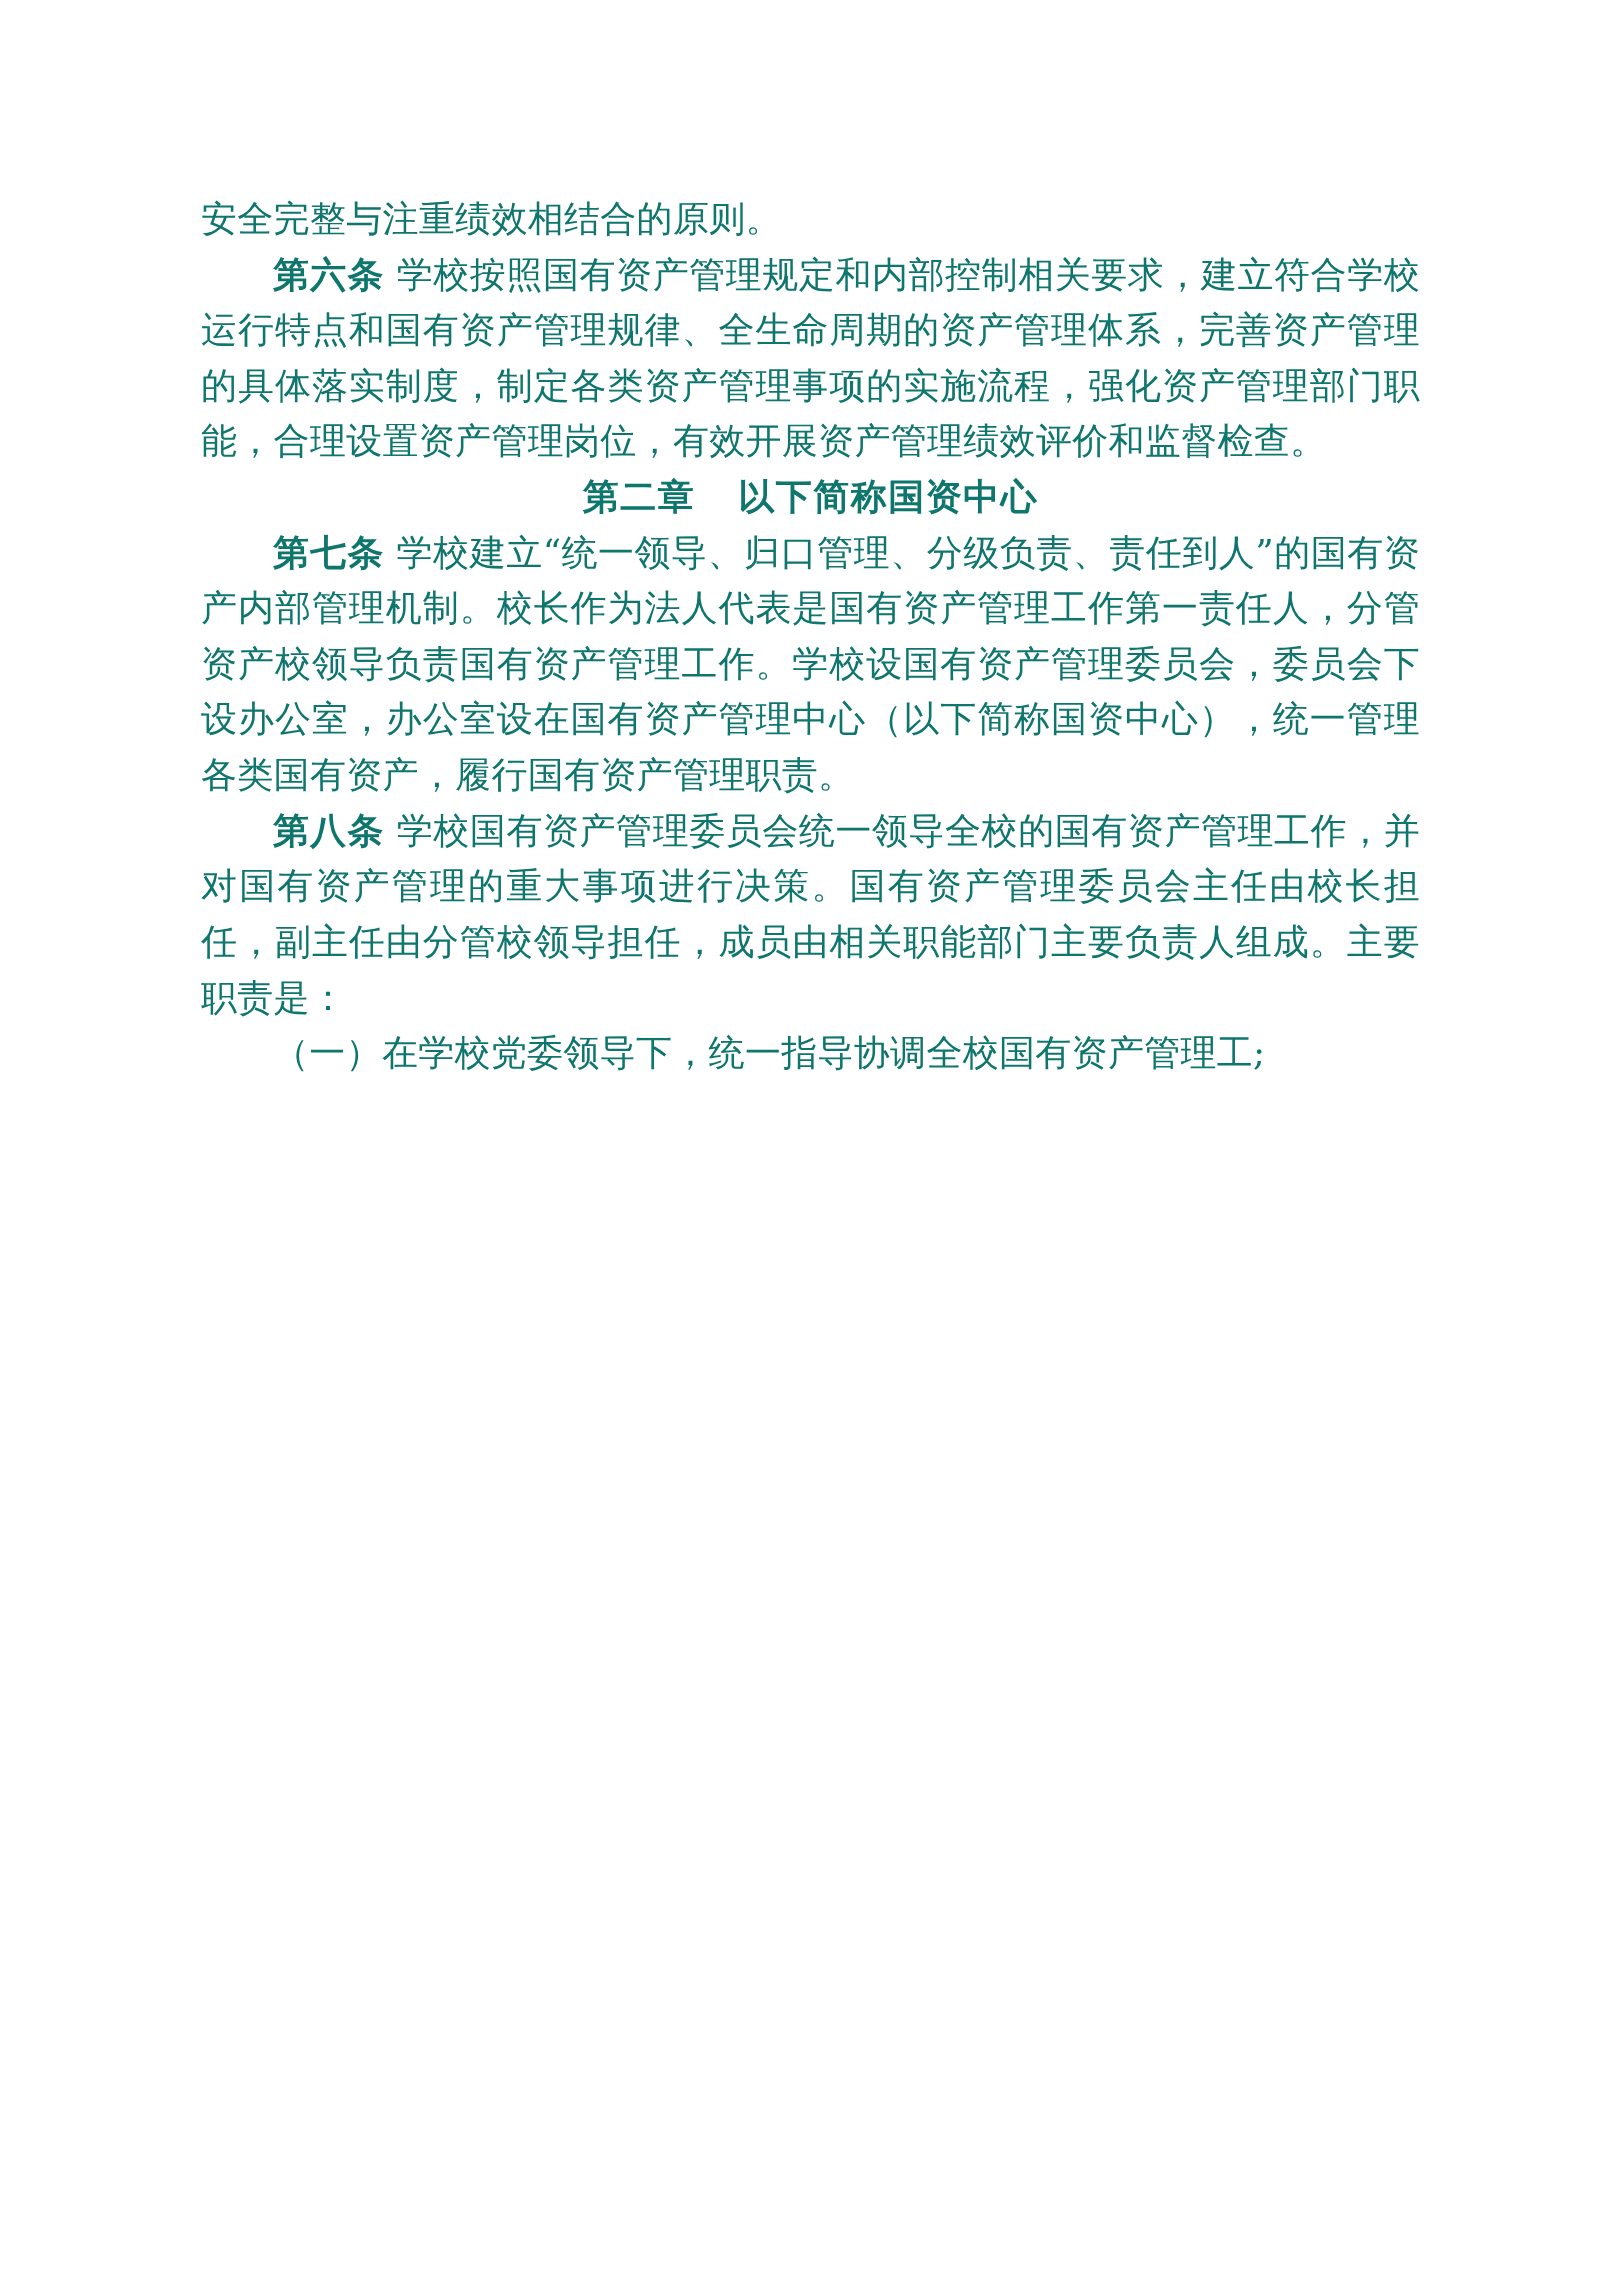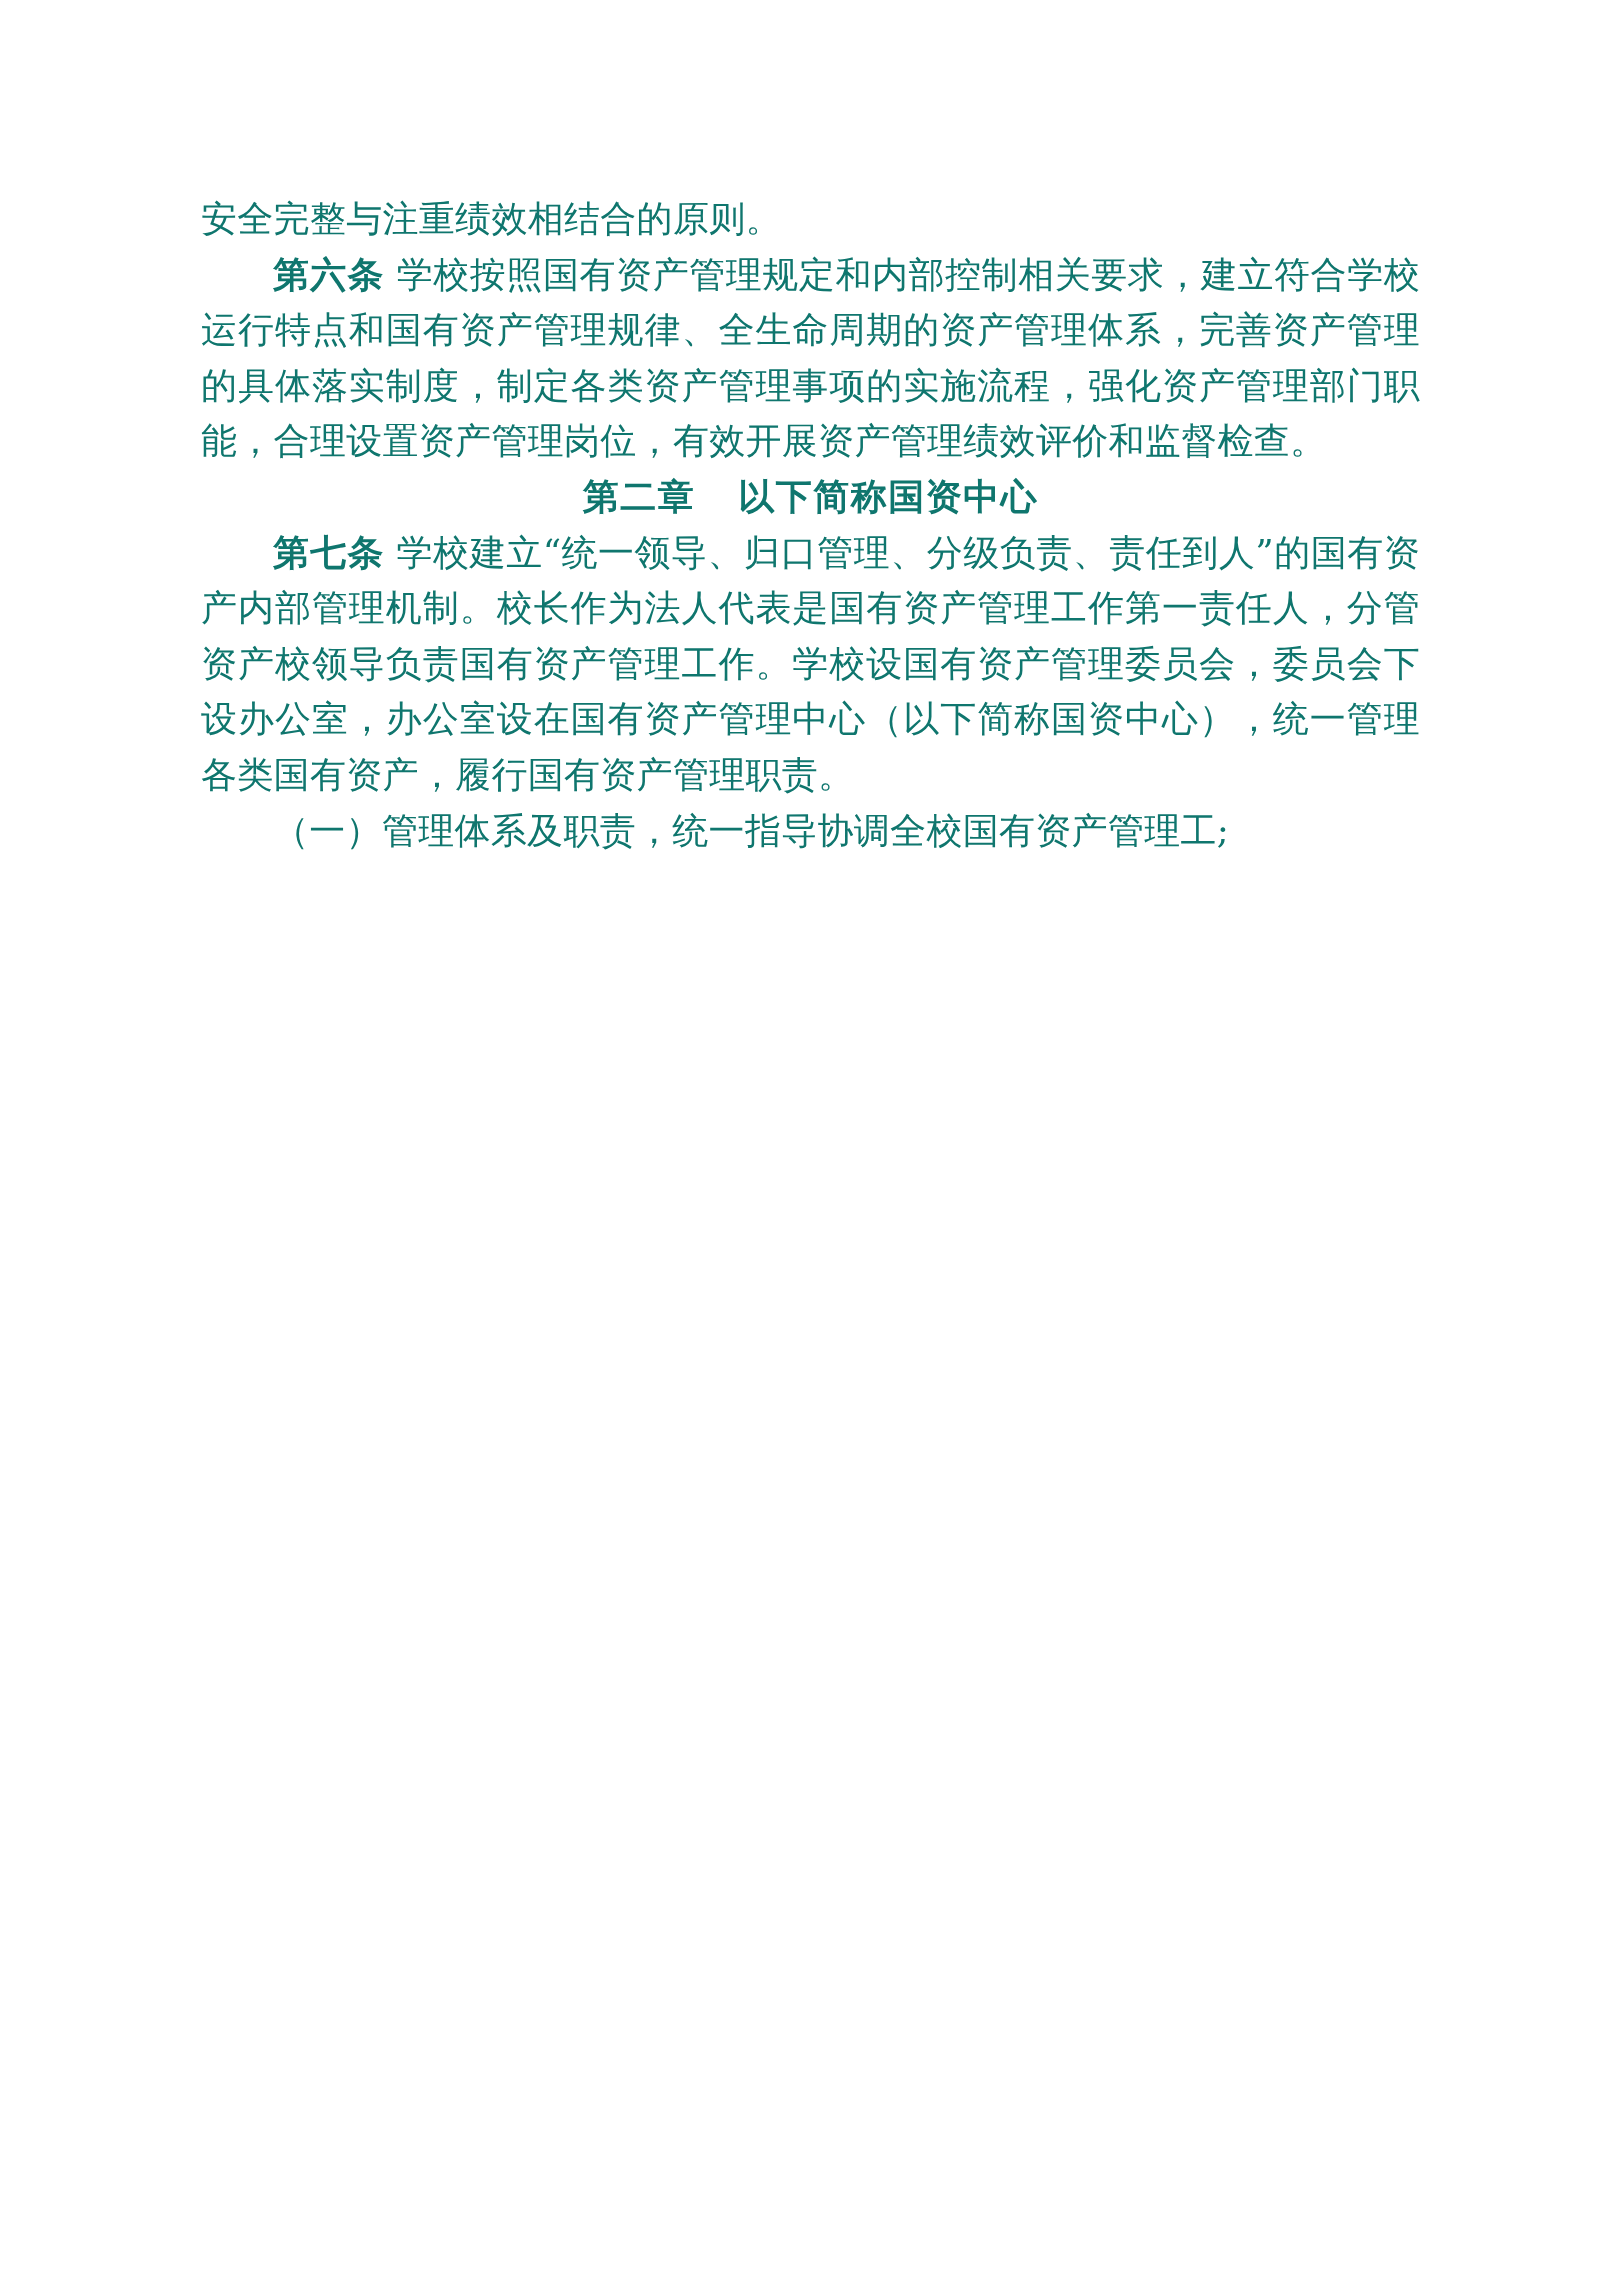--- a/index.html
+++ b/index.html
@@ -68,20 +68,23 @@
     </p>
 
     <p class="chapter-heading">
       <span>第二章</span><span class="gap"></span><span>以下简称国资中心</span>
     </p>
 
     <p class="para">
       <span class="art-label">第七条</span><span>&nbsp;</span><span>学校建立“统一领导、归口管理、分级负责、责任到人”的国有资产内部管理机制。校长作为法人代表是国有资产管理工作第一责任人，分管资产校领导负责国有资产管理工作。学校设国有资产管理委员会，委员会下设办公室，办公室设在国有资产管理中心（以下简称国资中心），统一管理各类国有资产，履行国有资产管理职责。</span>
     </p>
 
+    <p class="para">
+      <span class="art-label">第八条</span><span>&nbsp;</span><span>学校国有资产管理委员会统一领导全校的国有资产管理工作，并对国有资产管理的重大事项进行决策。国有资产管理委员会主任由校长担任，副主任由分管校领导担任，成员由相关职能部门主要负责人组成。主要职责是：</span>
+    </p>
 
     <p class="para">
-      <span>（一）管理体系及职责，统一指导协调全校国有资产管理工;</span>
+      <span>（一）在学校党委领导下，统一指导协调全校国有资产管理工;</span>
     </p>
 
   </div>
 </div>
 
 
 </body></html>

